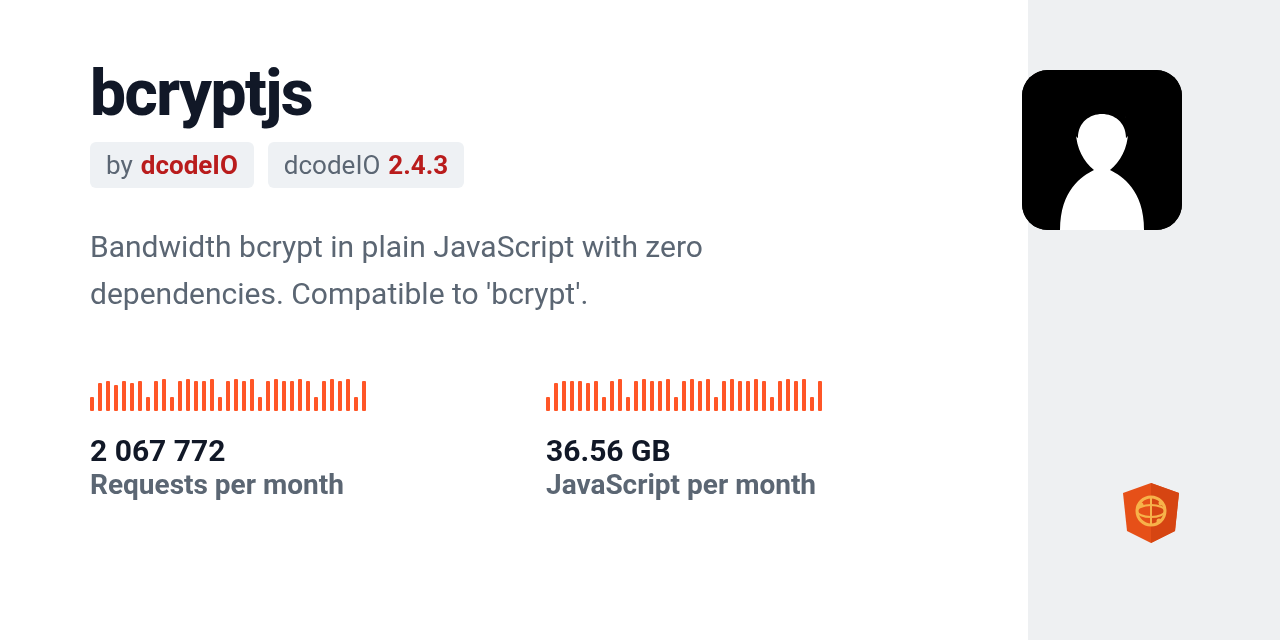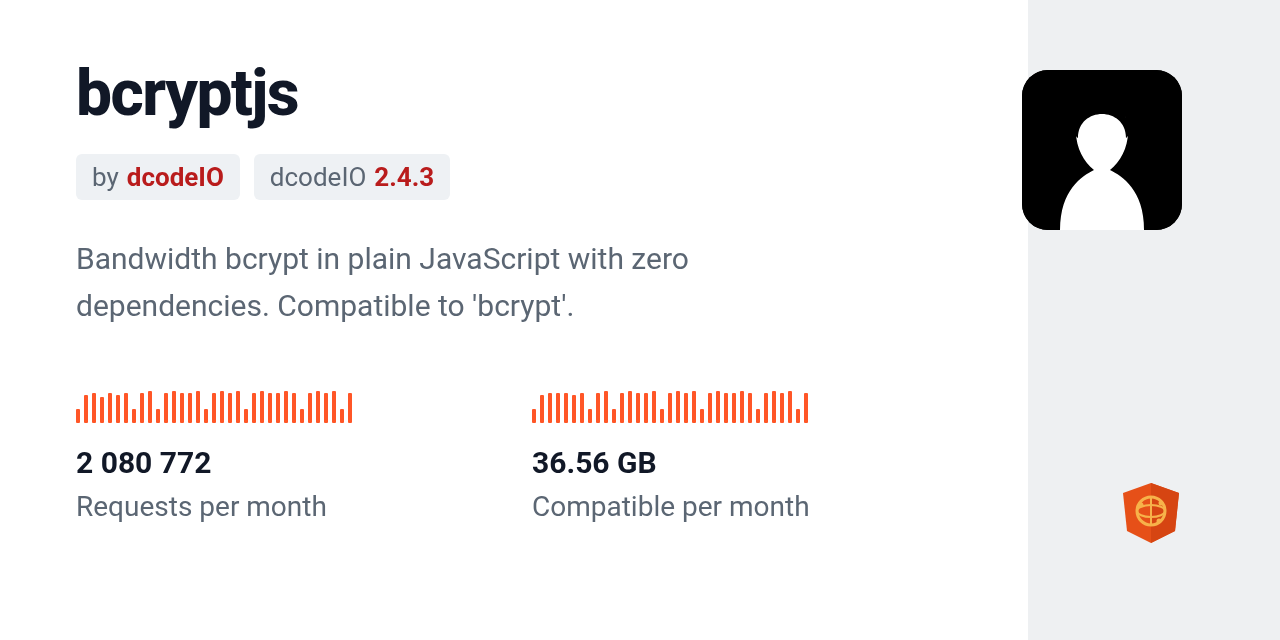--- a/index.html
+++ b/index.html
@@ -14,33 +14,33 @@
   .sidebar-bg {
     position: absolute;
     right: 0;
     top: 0;
     width: 252px;
     height: 640px;
     background: #eef0f2;
   }
   .main {
     position: absolute;
-    left: 76px;
+    left: 90px;
     top: 62px;
     width: 900px;
   }
   .pkg-title {
     font-size: 64px;
     font-weight: 800;
     color: #111827;
     letter-spacing: -1.5px;
     line-height: 1;
   }
   .badges {
-    margin-top: 28px;
+    margin-top: 16px;
     display: flex;
     gap: 14px;
   }
   .badge {
     background: #eef1f4;
     border-radius: 6px;
     padding: 8px 16px;
     font-size: 26px;
     color: #5b6673;
     display: inline-flex;
@@ -76,23 +76,23 @@
     background: #ff5627;
     border-radius: 1px;
     flex-shrink: 0;
   }
   .stat-value {
     font-size: 30px;
     font-weight: 700;
     color: #111827;
   }
   .stat-label {
-    margin-top: 10px;
     font-size: 28px;
     color: #5b6673;
+    font-weight: bold;
   }
   .avatar {
     position: absolute;
     right: 98px;
     top: 70px;
     width: 160px;
     height: 160px;
     background: #000;
     border-radius: 26px;
     display: flex;
@@ -163,21 +163,21 @@
           <span style="height: 32px;"></span>
           <span style="height: 30px;"></span>
           <span style="height: 14px;"></span>
           <span style="height: 30px;"></span>
           <span style="height: 32px;"></span>
           <span style="height: 30px;"></span>
           <span style="height: 32px;"></span>
           <span style="height: 14px;"></span>
           <span style="height: 30px;"></span>
         </div>
-      <div class="stat-value">2 080 772</div>
+      <div class="stat-value">2 067 772</div>
       <div class="stat-label">Requests per month</div>
     </div>
     <div class="stat-block">
       <div class="spark">
           <span style="height: 14px;"></span>
           <span style="height: 28px;"></span>
           <span style="height: 30px;"></span>
           <span style="height: 30px;"></span>
           <span style="height: 30px;"></span>
           <span style="height: 28px;"></span>
@@ -205,21 +205,21 @@
           <span style="height: 30px;"></span>
           <span style="height: 14px;"></span>
           <span style="height: 30px;"></span>
           <span style="height: 32px;"></span>
           <span style="height: 30px;"></span>
           <span style="height: 32px;"></span>
           <span style="height: 14px;"></span>
           <span style="height: 30px;"></span>
         </div>
       <div class="stat-value">36.56 GB</div>
-      <div class="stat-label">Compatible per month</div>
+      <div class="stat-label">JavaScript per month</div>
     </div>
   </div>
 </div>
 
 <div class="avatar">
   <svg viewBox="0 0 160 160">
     <rect width="160" height="160" fill="#000"></rect>
     <path d="M80 30 C64 30 54 44 54 62 C54 78 62 92 72 100 C60 106 38 120 38 160 L122 160 C122 120 100 106 88 100 C98 92 106 78 106 62 C106 44 96 30 80 30 Z" fill="#fff"></path>
     <path d="M56 48 C56 36 68 26 80 26 C92 26 104 36 104 48 C110 50 110 64 104 68 C104 52 92 44 80 44 C68 44 56 52 56 68 C50 64 50 50 56 48 Z" fill="#000"></path>
   </svg>

